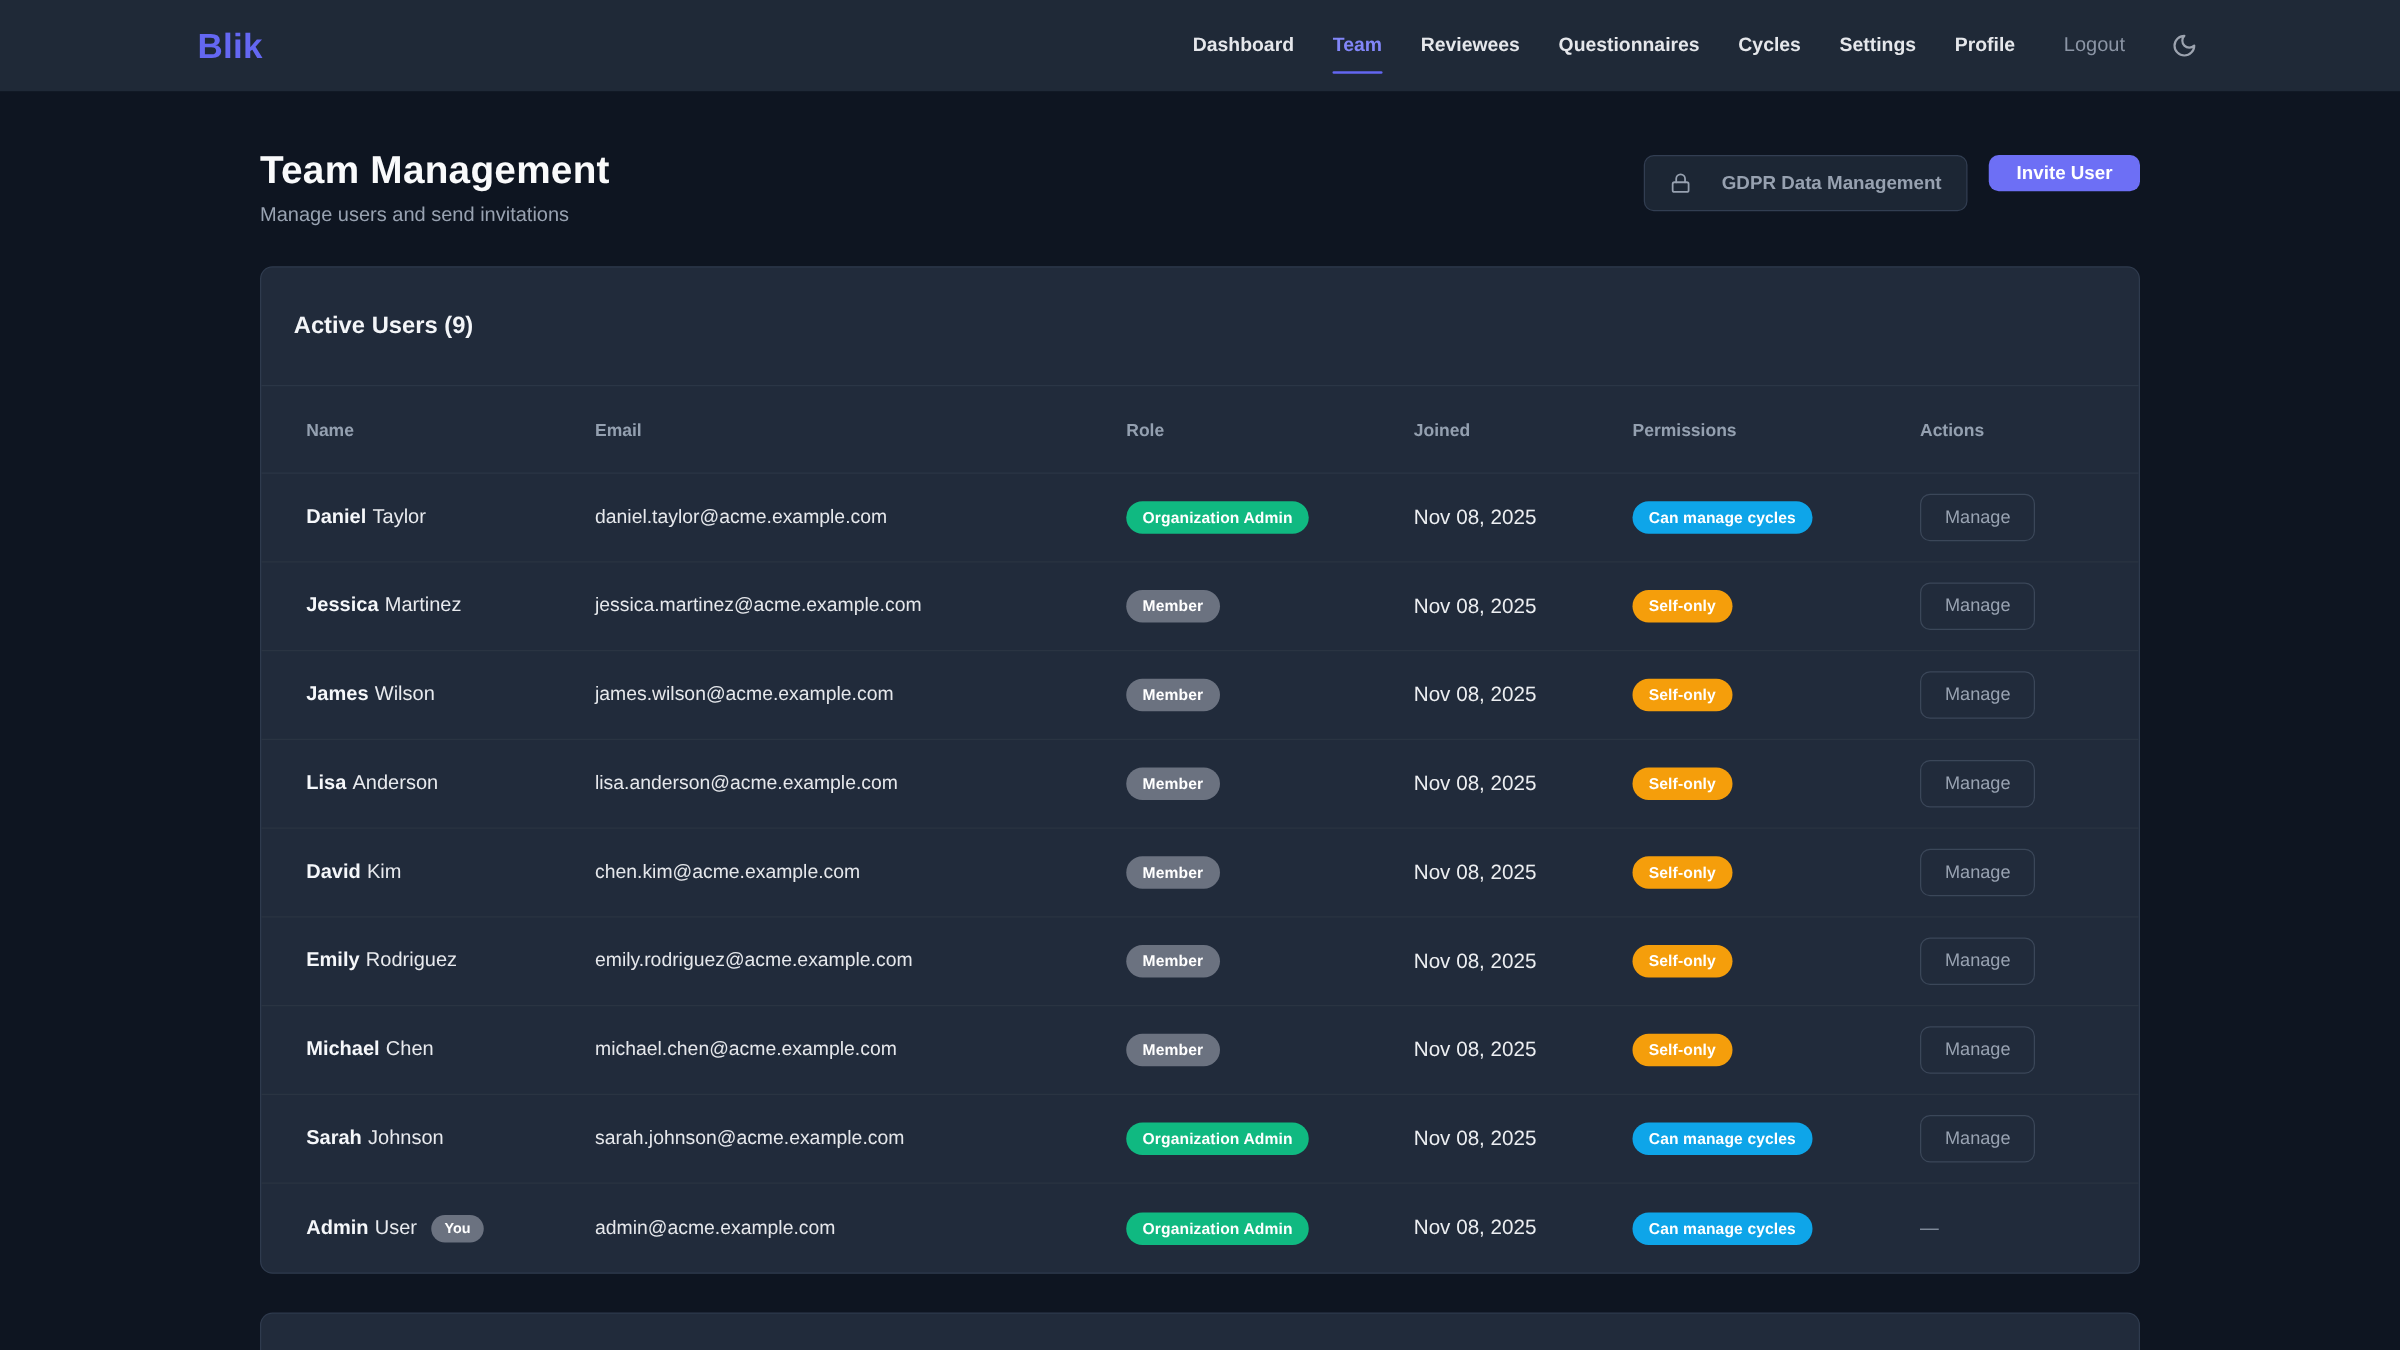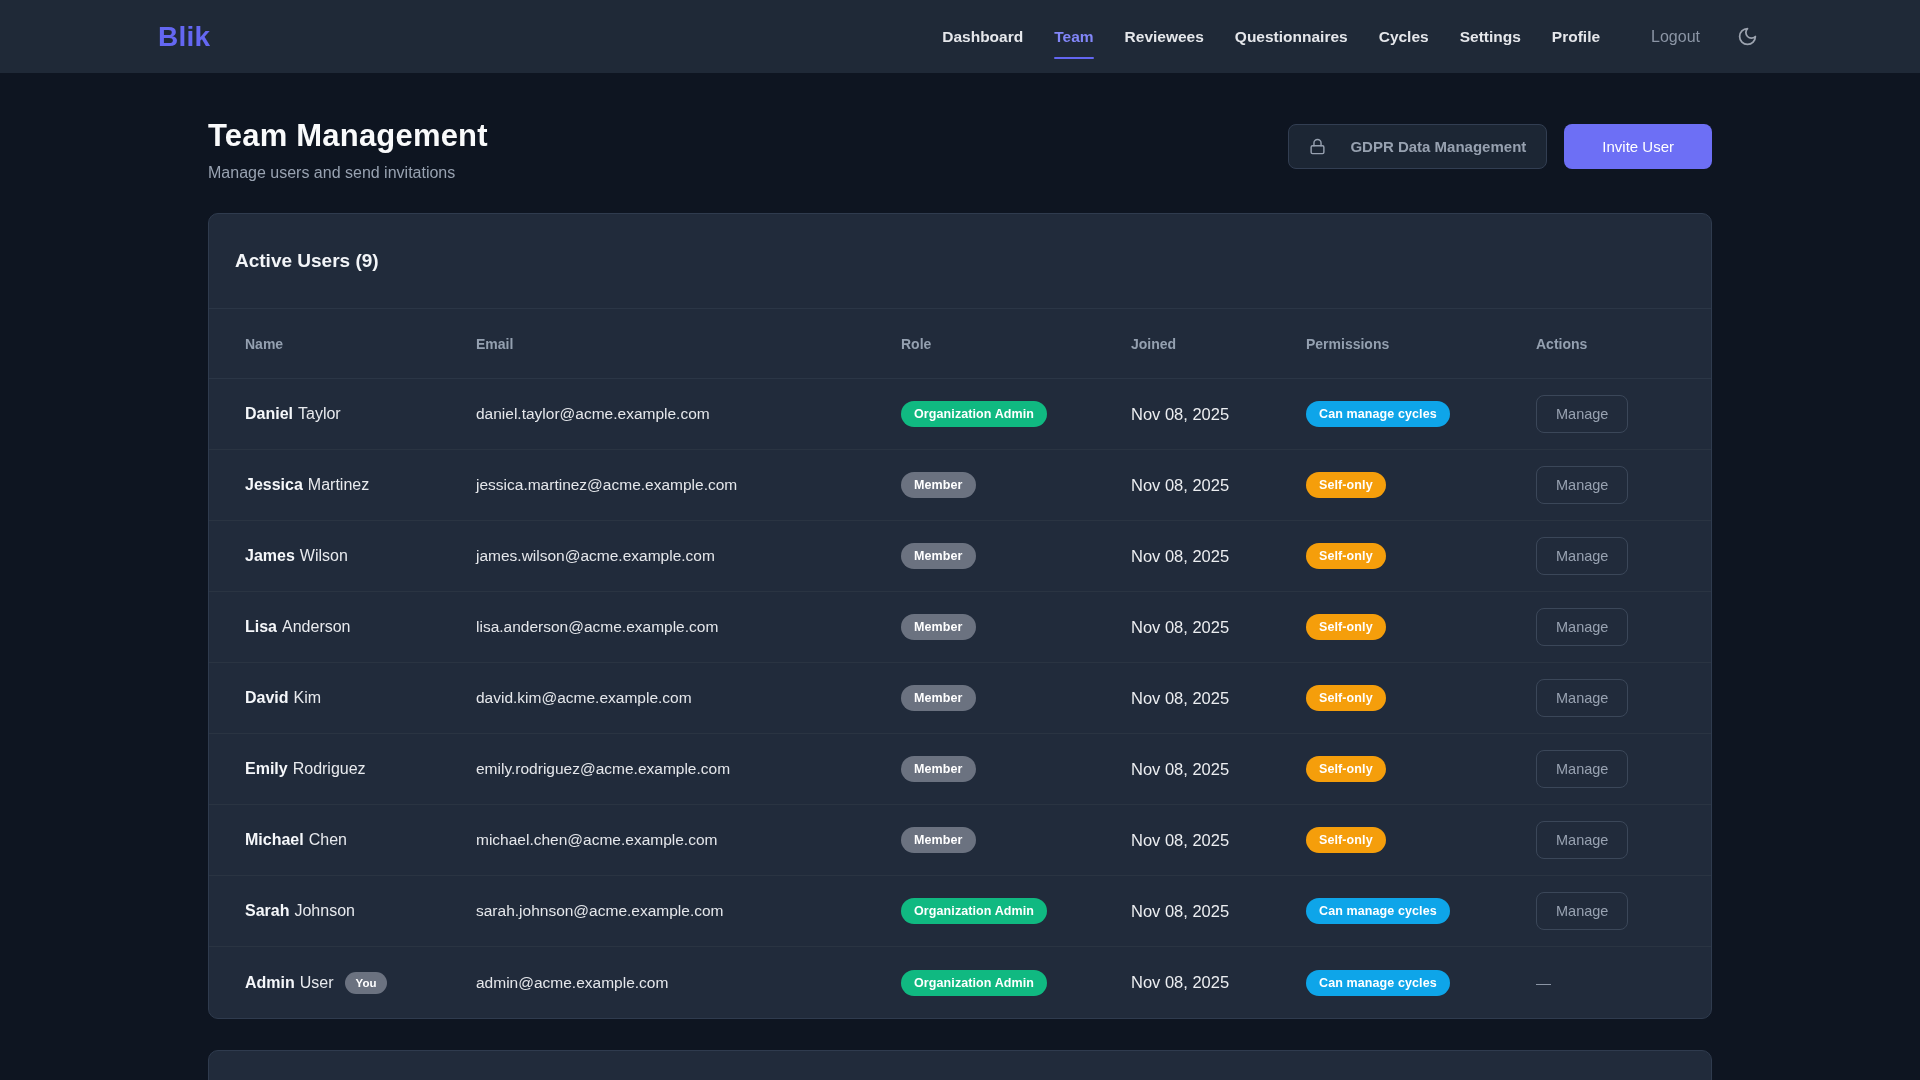--- a/index.html
+++ b/index.html
@@ -22,42 +22,42 @@
     background:none; border:none; cursor:pointer; position:relative;
     font-family:inherit; padding:0;
   }
   .nav-item.active { color:#8286f8; }
   .nav-item.active::after {
     content:""; position:absolute; left:0; right:0; bottom:-13px;
     height:2px; background:#6366f1; border-radius:2px;
   }
   .nav-logout {
     font-size:16px; font-weight:400; color:#8b95a5;
-    background:none; border:none; cursor:pointer; font-family:inherit; margin-left:20px;
+    background:none; border:none; cursor:pointer; font-family:inherit; margin-left:8px;
   }
   .theme-toggle { background:none; border:none; cursor:pointer; display:flex; align-items:center; margin-left:6px; }
   .theme-toggle svg { stroke:#9ca3af; }
 
   
   .page { padding:45px 208px 0 208px; }
   .page-header { display:flex; justify-content:space-between; align-items:flex-start; }
   .page-title { font-size:31px; font-weight:700; color:#f9fafb; letter-spacing:.2px; }
   .page-subtitle { margin-top:10px; font-size:16px; color:#98a2b1; }
   .header-actions { display:flex; gap:17px; margin-top:6px; }
   .btn-secondary {
     display:flex; align-items:center; gap:24px;
     background:#1c2634; border:1px solid #323e52; border-radius:8px;
     color:#97a1b0; font-size:15px; font-weight:600; font-family:inherit;
     padding:0 20px; height:45px; cursor:pointer;
   }
   .btn-secondary svg { stroke:#97a1b0; }
   .btn-primary {
     background:#6d6ff5; border:none; border-radius:8px;
-    color:#ffffff; font-size:15px; font-weight:400; font-family:inherit;
-    padding:0 38px; height:45px; cursor:pointer;
+    color:#ffffff; font-size:15px; font-weight:700; font-family:inherit;
+    padding:0 22px; height:29px; cursor:pointer;
   }
 
   
   .card {
     margin-top:31px; background:#212b3b;
     border:1px solid #2f3b4e; border-radius:10px; overflow:hidden;
   }
   .card-header { padding:36px 26px; border-bottom:1px solid #2b3646; }
   .card-title { font-size:19px; font-weight:700; color:#f3f5f8; }
 
@@ -195,21 +195,21 @@
     <div class="cell-date">Nov 08, 2025</div>
     <div><span class="badge amber">Self-only</span></div>
     <div><button class="btn-manage">Manage</button></div>
   </div>
 
   <div class="grid-row trow">
     <div class="cell-name">
               <b>David</b>
               <span>Kim</span>
             </div>
-    <div class="cell-email">david.kim@acme.example.com</div>
+    <div class="cell-email">chen.kim@acme.example.com</div>
     <div><span class="badge gray">Member</span></div>
     <div class="cell-date">Nov 08, 2025</div>
     <div><span class="badge amber">Self-only</span></div>
     <div><button class="btn-manage">Manage</button></div>
   </div>
 
   <div class="grid-row trow">
     <div class="cell-name">
               <b>Emily</b>
               <span>Rodriguez</span>

